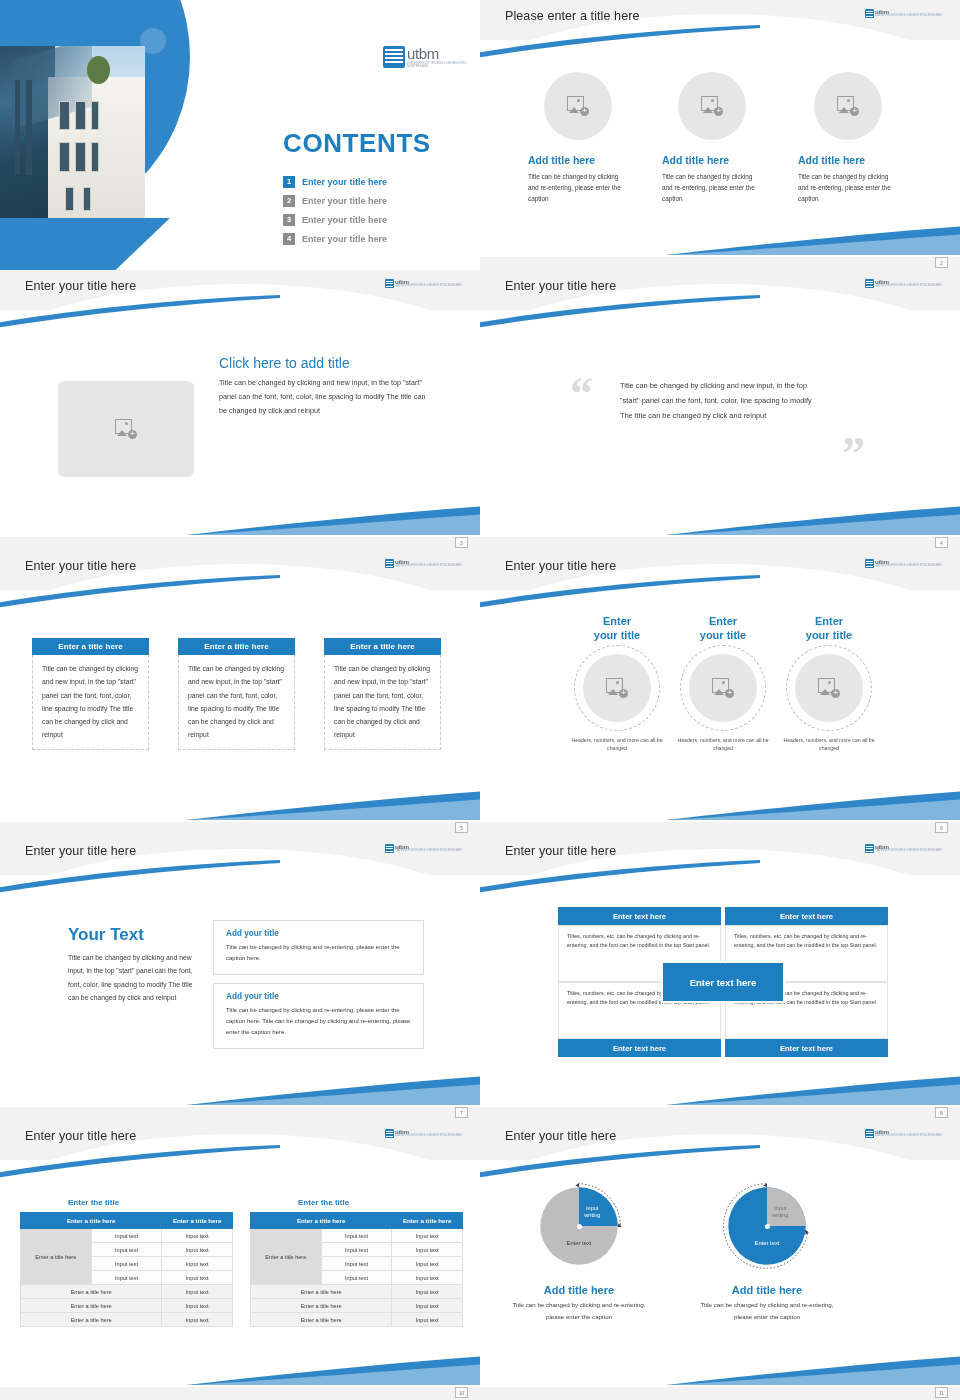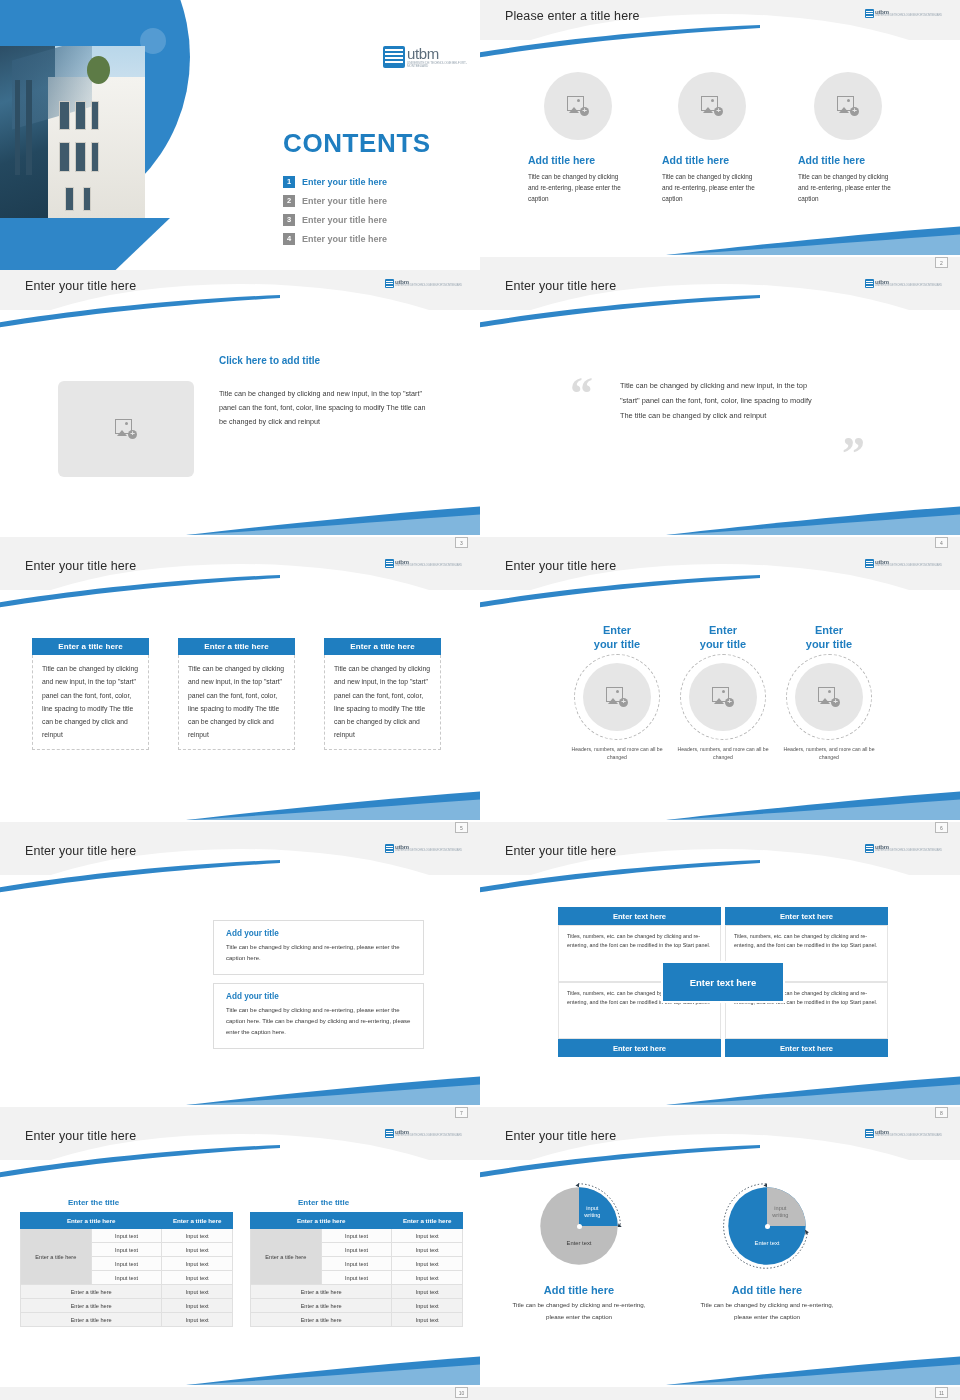--- a/index.html
+++ b/index.html
@@ -172,21 +172,21 @@
     background:#9b9b9b;color:#e6e6e6;font-size:8px;line-height:8px;text-align:center;font-weight:bold;
   }
 
   
   .s2-col{ position:absolute; width:100px; }
   .s2-col .t{ font-size:10.5px; font-weight:bold; color:#1f7ec0; margin-bottom:5px;}
   .s2-col .d{ font-size:6.4px; color:#3b3b3b; line-height:1.75; }
 
   
   .s3-txt{ position:absolute; left:219px; top:85px; width:215px;}
-  .s3-txt .t{ font-size:10px; font-weight:bold; color:#1f7ec0; margin-bottom:21px;}
+  .s3-txt .t{ font-size:14px; font-weight:normal; color:#1f7ec0; margin-bottom:5px;}
   .s3-txt .d{ font-size:7.2px; color:#3b3b3b; line-height:1.95;}
 
   
   .quote-mark{
     position:absolute; font-size:46px; color:#dcdcdc; font-weight:bold;
     font-family:"Liberation Serif", serif; line-height:.7;
   }
   .s4-txt{
     position:absolute; left:140px; top:108px; width:200px;
     font-size:7.4px; color:#3b3b3b; line-height:2.05;
@@ -198,21 +198,21 @@
     background:#1f7ec0; color:#fff; font-size:8px; font-weight:bold;
     text-align:center; padding:4px 0; letter-spacing:.1px;
   }
   .s5-card .bd{
     border-left:1px dashed #c9c9c9; border-right:1px dashed #c9c9c9;
     border-bottom:1px dashed #c9c9c9;
     padding:7px 9px; font-size:6.8px; color:#3b3b3b; line-height:1.95;
   }
 
   
-  .s6-col{ position:absolute; top:74px; width:110px; text-align:center; }
+  .s6-col{ position:absolute; top:65px; width:110px; text-align:center; }
   .s6-col .t{ font-size:11px; font-weight:bold; color:#1f7ec0; line-height:1.25; }
   .s6-ring{
     width:86px;height:86px;border-radius:50%;border:1px dashed #b9b9b9;
     display:flex;align-items:center;justify-content:center;margin:2px auto 0;
   }
   .s6-col .cap{ font-size:5.2px; color:#555; line-height:1.7; margin-top:5px;}
 
   
   .s7-left{ position:absolute; left:68px; top:90px; width:125px; }
   .s7-left .t{ font-size:17px; font-weight:bold; color:#1f7ec0; margin-bottom:6px; }
@@ -621,20 +621,24 @@
           </span>
       </div>
       <svg class="swoosh-tl" viewBox="0 0 290 34">
         <path d="M0,30 C70,18 170,6 290,1 L290,4 C172,11 74,23 6,34 Z" fill="#2f86c8"></path>
       </svg>
       <svg class="swoosh-br" viewBox="0 0 300 34">
         <path d="M300,4 C190,12 80,24 0,33 L300,33 Z" fill="#2f86c8"></path>
         <path d="M300,12 C200,19 90,28 0,33 L300,33 Z" fill="#9cc6e4" opacity=".75"></path>
       </svg>
 
+      <div class="s7-left">
+        <div class="t">Your Text</div>
+        <div class="d">Title can be changed by clicking and new input, in the top "start" panel can the font, font, color, line spacing to modify The title can be changed by click and reinput</div>
+      </div>
       <div class="s7-box" style="top:85px;">
         <div class="t">Add your title</div>
         <div class="d">Title can be changed by clicking and re-entering, please enter the caption here.</div>
       </div>
       <div class="s7-box" style="top:148px;">
         <div class="t">Add your title</div>
         <div class="d">Title can be changed by clicking and re-entering, please enter the caption here. Title can be changed by clicking and re-entering, please enter the caption here.</div>
       </div>
 
       <div class="footline"></div>

